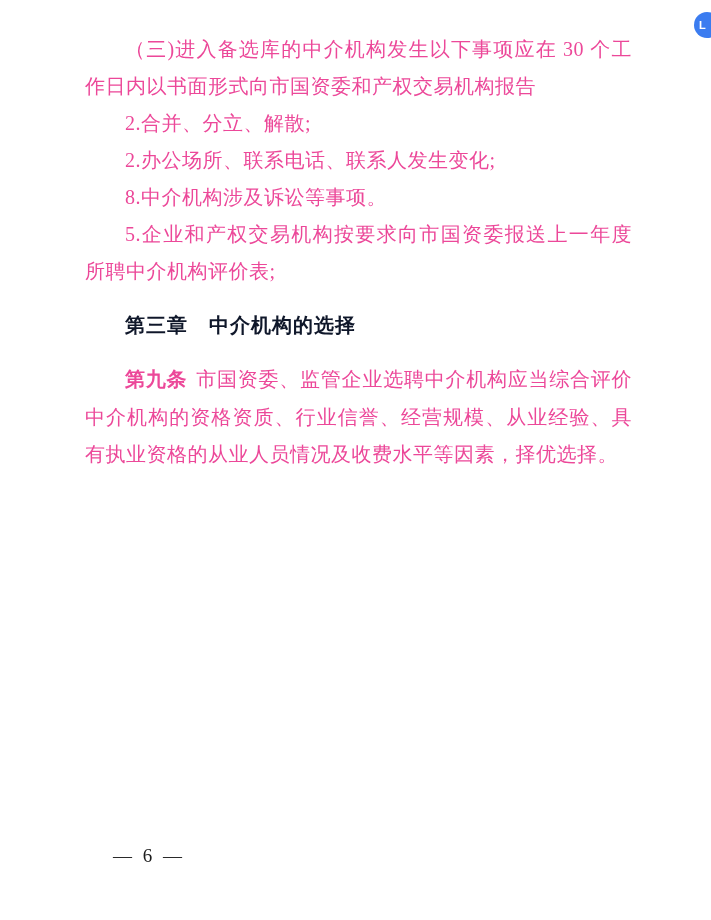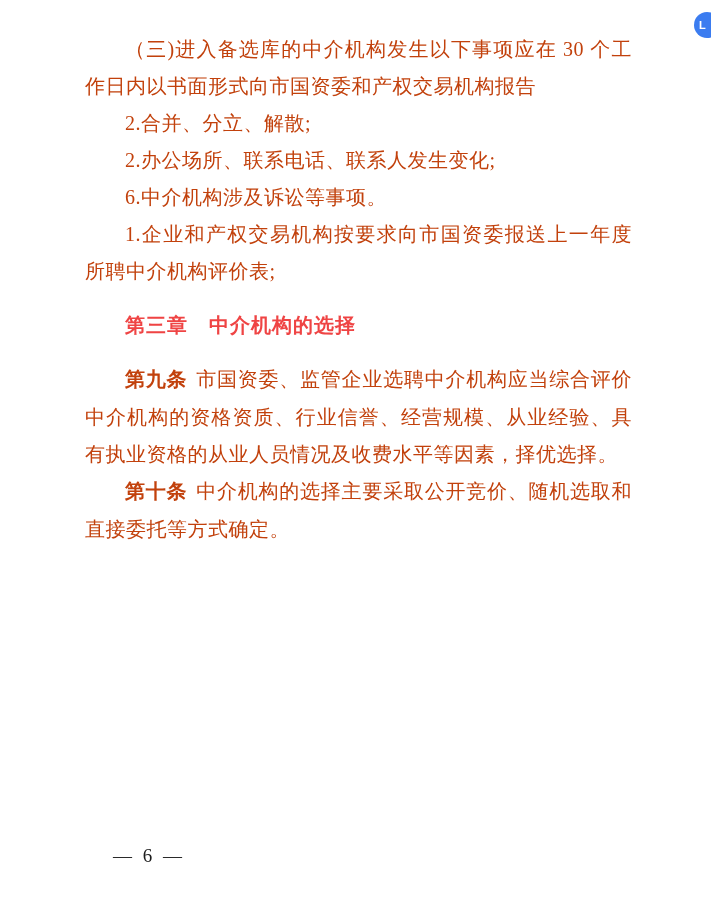--- a/index.html
+++ b/index.html
@@ -27,26 +27,26 @@
     width: 547px;
   }
   .doc-body p {
     margin: 0;
     font-size: 20px;
     line-height: 37px;
     text-indent: 2em;
     text-align: justify;
     letter-spacing: 0.5px;
     font-family: "Liberation Serif", serif;
-    color: #c2410c;
+    color: #ec4899;
   }
   .doc-body p.chapter-heading {
     font-family: "Liberation Sans", sans-serif;
     font-weight: bold;
-    color: #ef4444;
+    color: #0f172a;
     text-align: left;
     letter-spacing: 1px;
     margin-top: 17px;
     margin-bottom: 17px;
   }
   .doc-body .lead {
     font-weight: bold;
     margin-right: 0.45em;
     font-family: Liberation Mono, monospace;
   }
@@ -83,22 +83,21 @@
 <body>
 
 <div class="page">
 
   <button class="floating-widget">L</button>
 
   <section class="doc-body">
       <p class="body">（三)进入备选库的中介机构发生以下事项应在 30 个工作日内以书面形式向市国资委和产权交易机构报告</p>
       <p class="body">2.合并、分立、解散;</p>
       <p class="body">2.办公场所、联系电话、联系人发生变化;</p>
-      <p class="body">6.中介机构涉及诉讼等事项。</p>
-      <p class="body">1.企业和产权交易机构按要求向市国资委报送上一年度所聘中介机构评价表;</p>
+      <p class="body">8.中介机构涉及诉讼等事项。</p>
+      <p class="body">5.企业和产权交易机构按要求向市国资委报送上一年度所聘中介机构评价表;</p>
       <p class="chapter-heading">第三章　中介机构的选择</p>
       <p class="body"><span class="lead">第九条</span>市国资委、监管企业选聘中介机构应当综合评价中介机构的资格资质、行业信誉、经营规模、从业经验、具有执业资格的从业人员情况及收费水平等因素，择优选择。</p>
-      <p class="body"><span class="lead">第十条</span>中介机构的选择主要采取公开竞价、随机选取和直接委托等方式确定。</p>
     </section>
 
   <div class="page-number">— 6 —</div>
 
 </div>
 
 </body></html>

